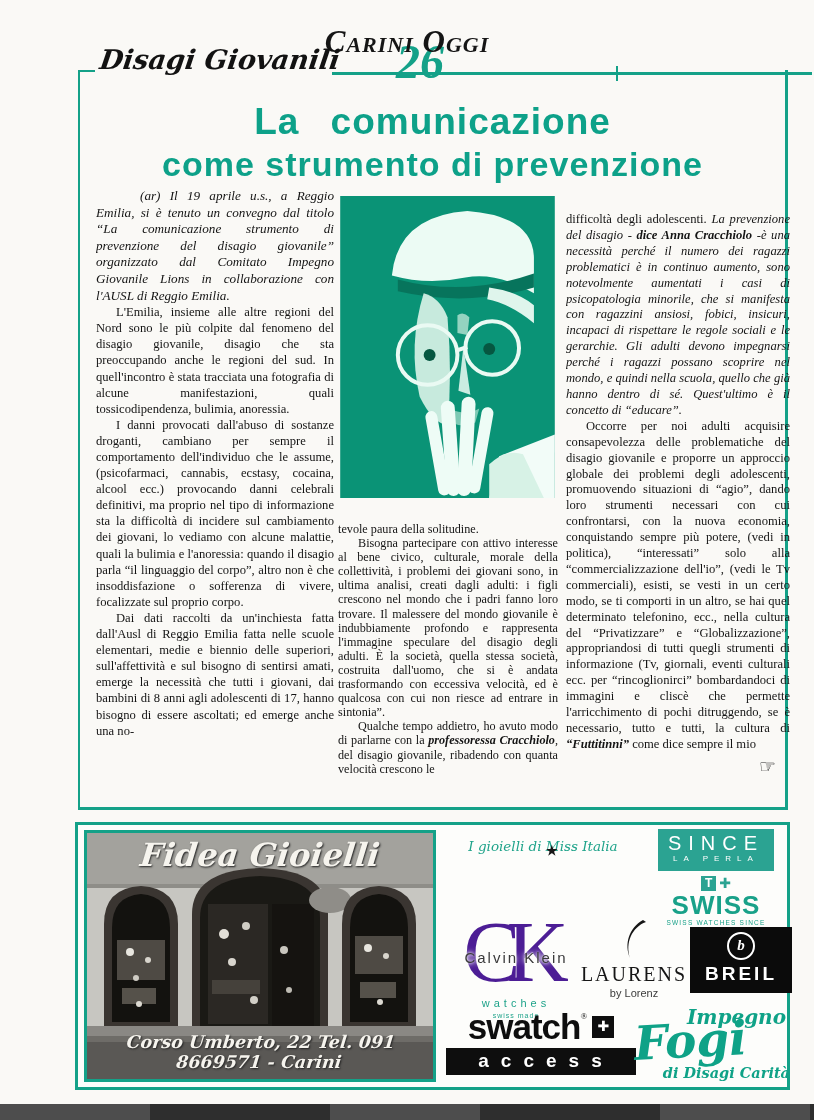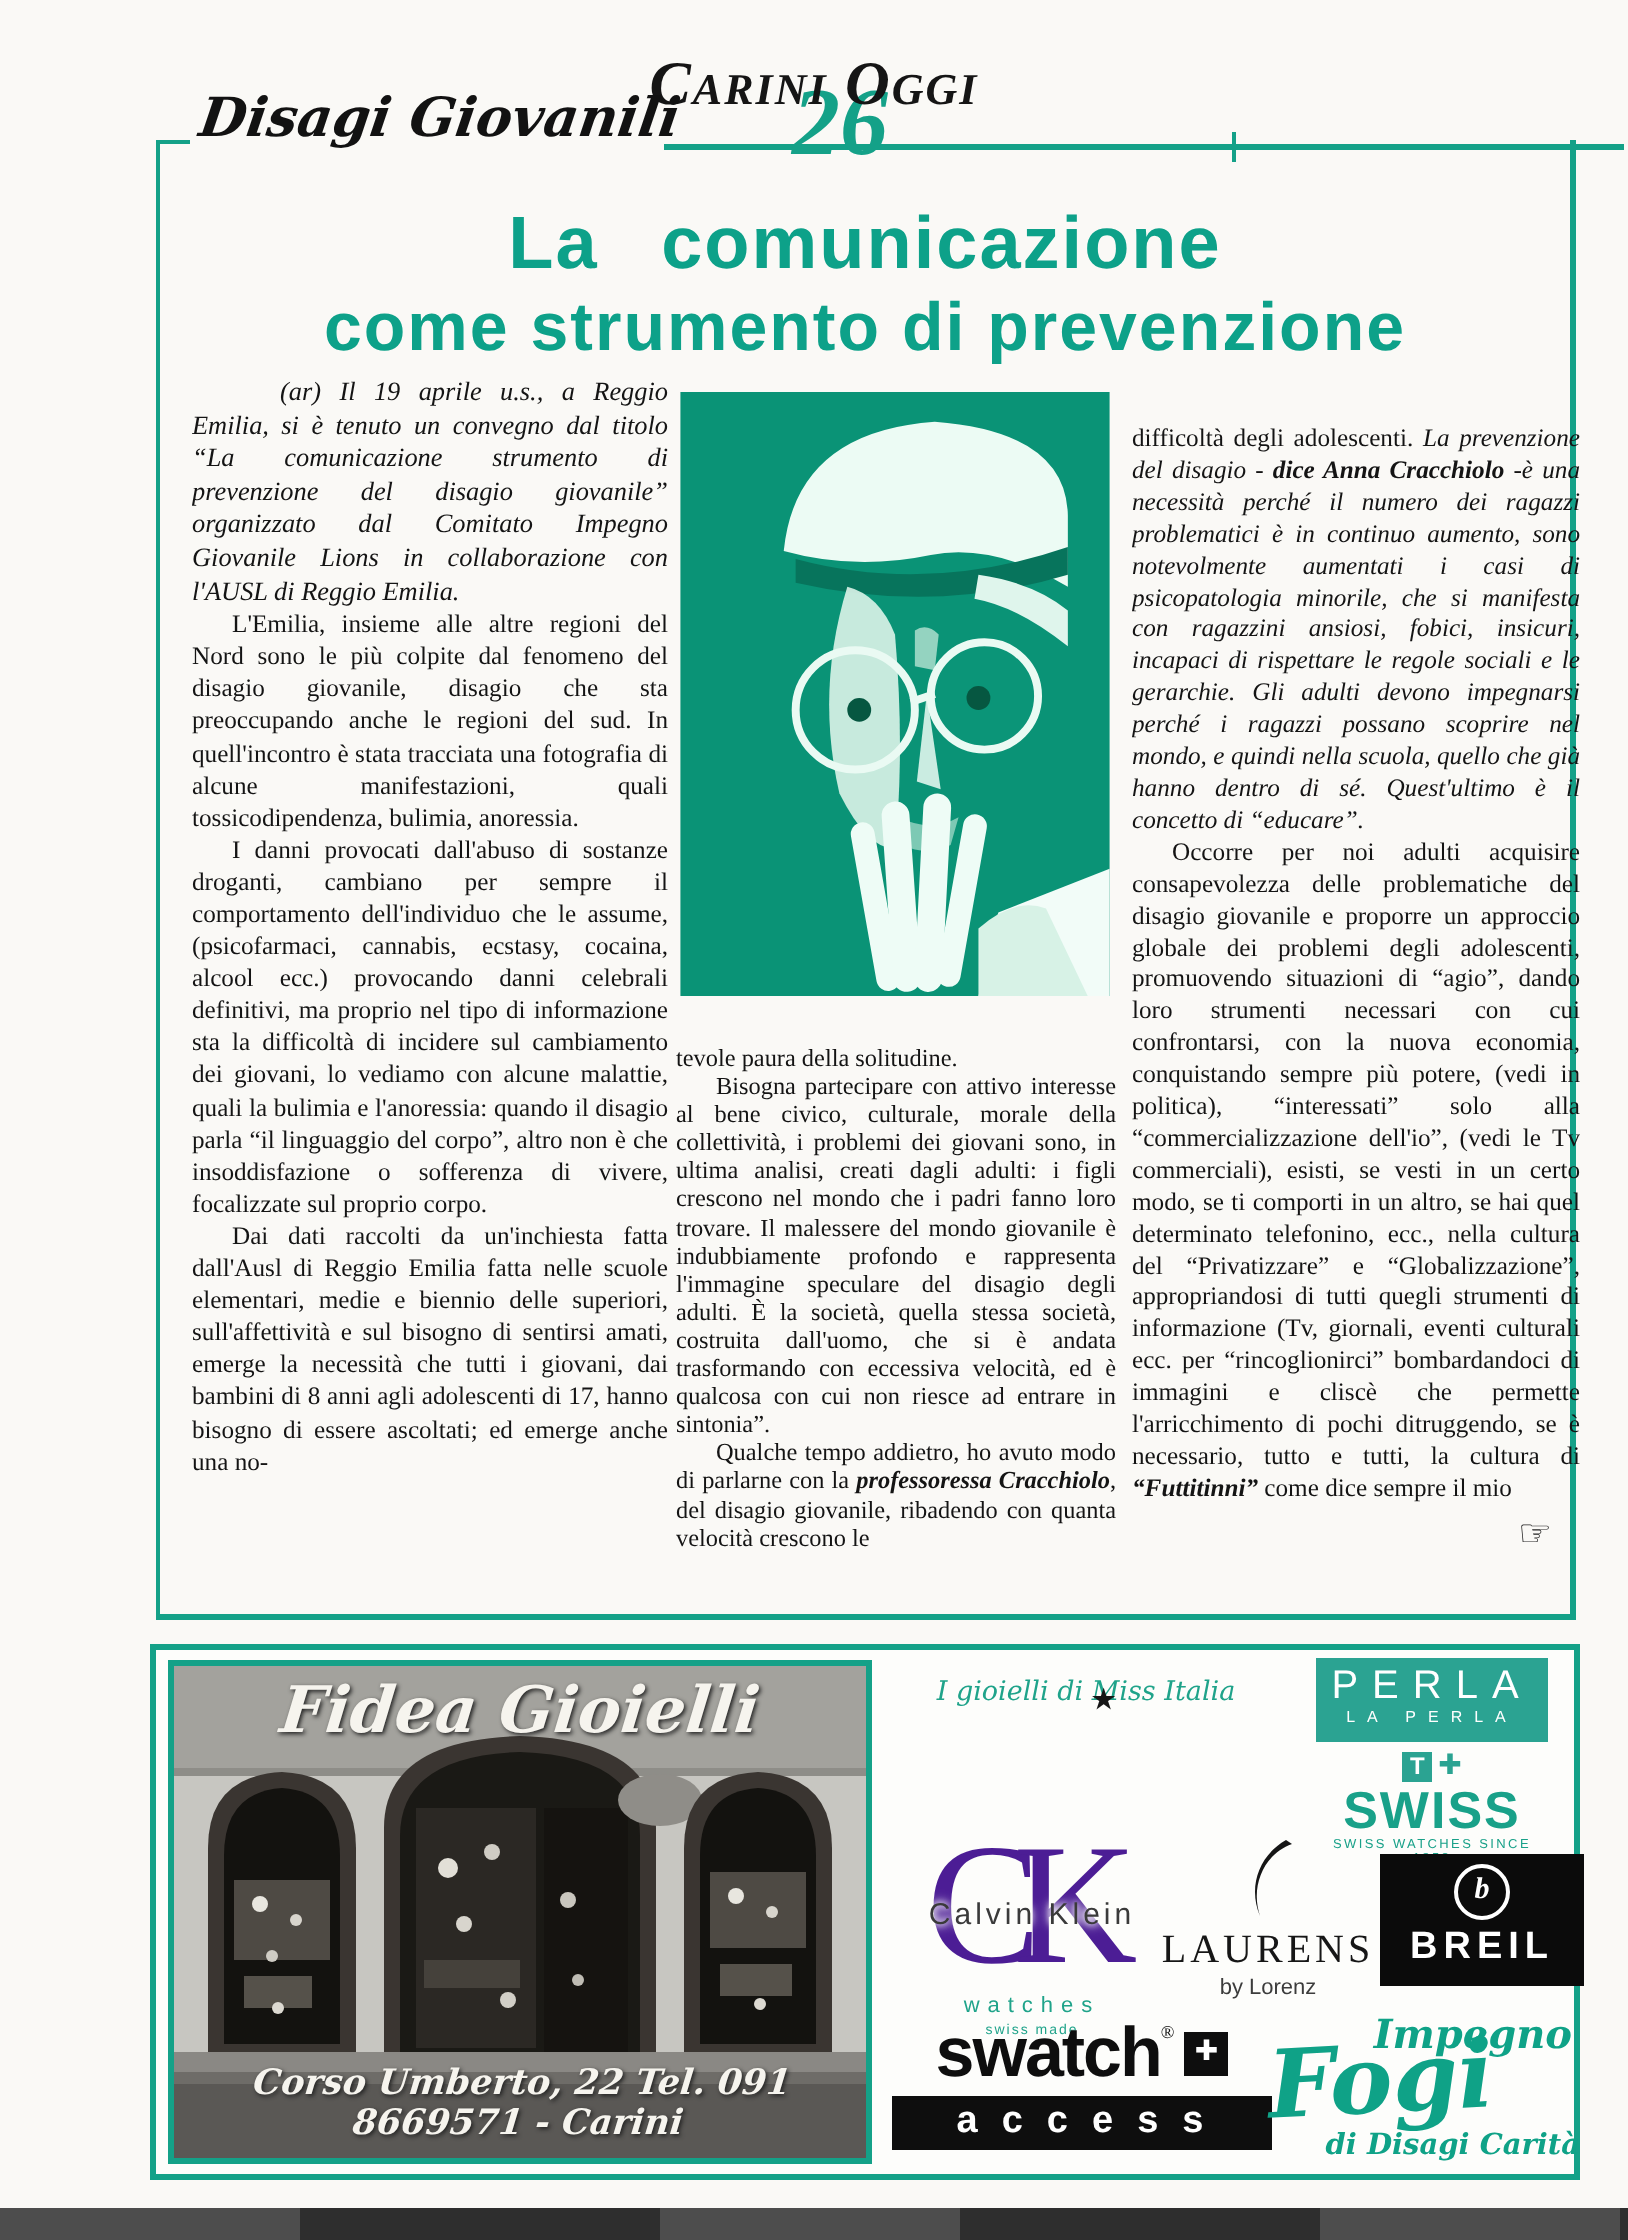--- a/index.html
+++ b/index.html
@@ -233,21 +233,21 @@
     </div>
 
     <div class="miluna">
       <div class="miluna-name">
         <span class="miluna-star">★</span>
       </div>
       <div class="miluna-tag">I gioielli di Miss Italia</div>
     </div>
 
     <div class="nimei">
-      <div class="nimei-name">PERLA</div>
+      <div class="nimei-name">SINCE</div>
       <div class="nimei-sub">LA PERLA</div>
     </div>
 
     <div class="tissot">
       <div class="tissot-mark">
         <span class="t-square">T</span>
         <span class="t-cross">✚</span>
       </div>
       <div class="tissot-name">SWISS</div>
       <div class="tissot-tag">SWISS WATCHES SINCE 1853</div>

